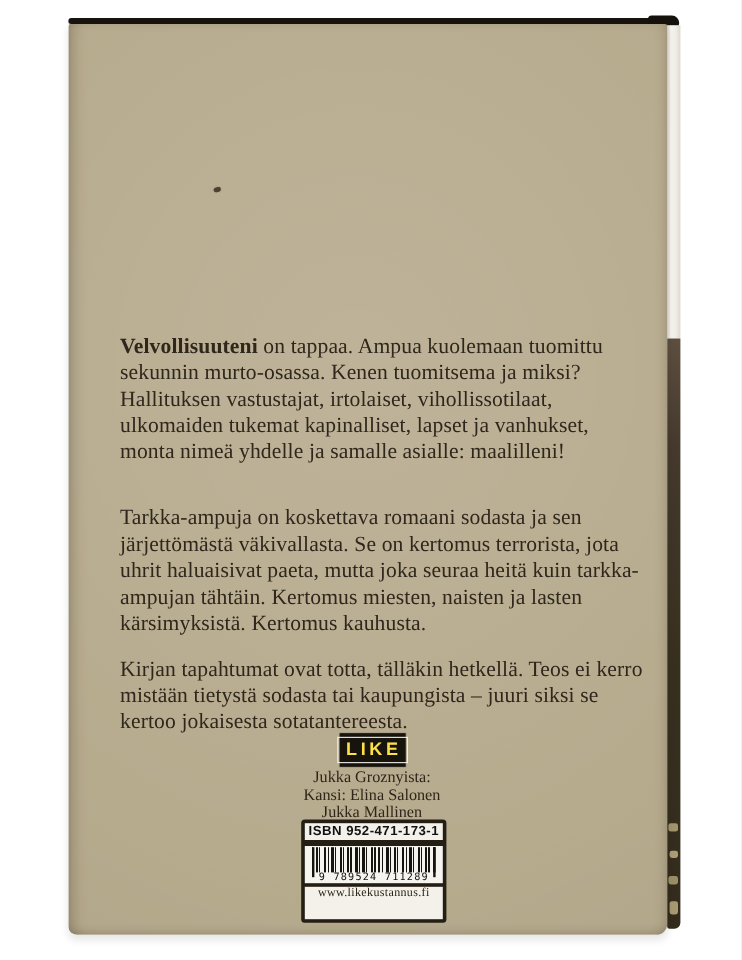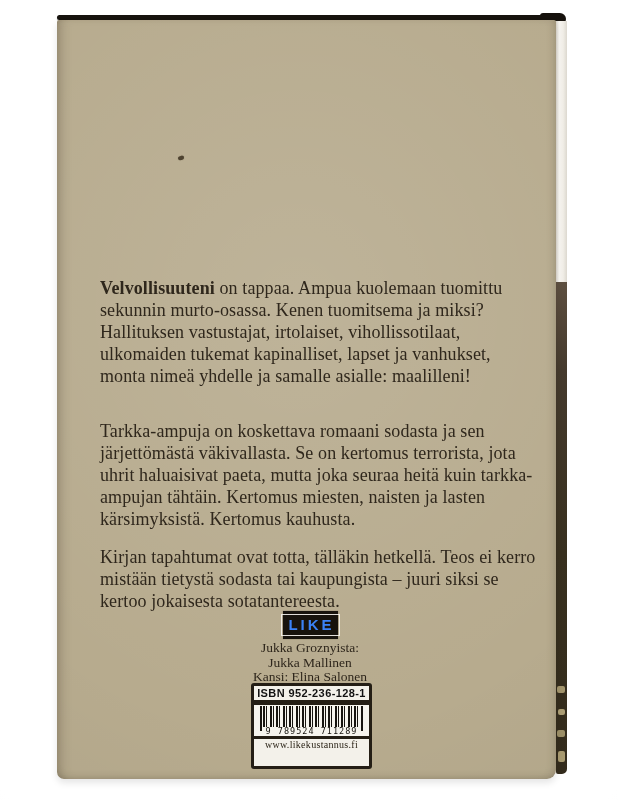--- a/index.html
+++ b/index.html
@@ -68,21 +68,21 @@
   
   .like-logo{
     position:absolute;left:226px;top:591px;width:55px;height:28px;
     background:#17130d;display:flex;align-items:center;justify-content:center;
     box-shadow:0 0 1px rgba(0,0,0,0.4);
   }
   .like-inner{
     border:1px solid rgba(245,243,238,0.9);
     padding:1px 4px 2px 6px;
     font-family:"Liberation Sans", sans-serif;font-weight:bold;font-size:15px;
-    letter-spacing:3px;color:#3b82f6;line-height:17px;
+    letter-spacing:3px;color:#fde047;line-height:17px;
   }
   .credits{
     position:absolute;left:163px;top:621px;width:180px;
     text-align:center;font-size:13.5px;line-height:14.5px;color:#2e261b;
   }
   .barcode-block{
     position:absolute;left:194px;top:663px;width:121px;
     background:#241e15;border-radius:3px;padding:3px 3px 3px 3px;
     box-sizing:border-box;
   }
@@ -142,26 +142,26 @@
       <p class="p2"><span class="lead-italic">Tarkka-ampuja</span><span> on koskettava romaani sodasta ja sen järjettömästä väkivallasta. Se on kertomus terrorista, jota uhrit haluaisivat paeta, mutta joka seuraa heitä kuin tarkka-ampujan tähtäin. Kertomus miesten, naisten ja lasten kärsimyksistä. Kertomus kauhusta.</span></p>
       <p class="p3"><span>Kirjan tapahtumat ovat totta, tälläkin hetkellä. Teos ei kerro mistään tietystä sodasta tai kaupungista – juuri siksi se kertoo jokaisesta sotatantereesta.</span></p>
     </div>
 
     <div class="like-logo">
       <span class="like-inner">LIKE</span>
     </div>
 
     <div class="credits">
       <div>Jukka Groznyista:</div>
+      <div>Kansi: Elina Salonen</div>
       <div>Jukka Mallinen</div>
-      <div>Kansi: Elina Salonen</div>
     </div>
 
     <div class="barcode-block">
-      <div class="isbn-strip">ISBN 952-236-128-1</div>
+      <div class="isbn-strip">ISBN 952-471-173-1</div>
       <div class="barcode-box">
         <div class="bars"></div>
         <div class="digits">9 789524 711289</div>
       </div>
       <div class="www-strip">www.likekustannus.fi</div>
     </div>
 
   </div>
 </div>
 

